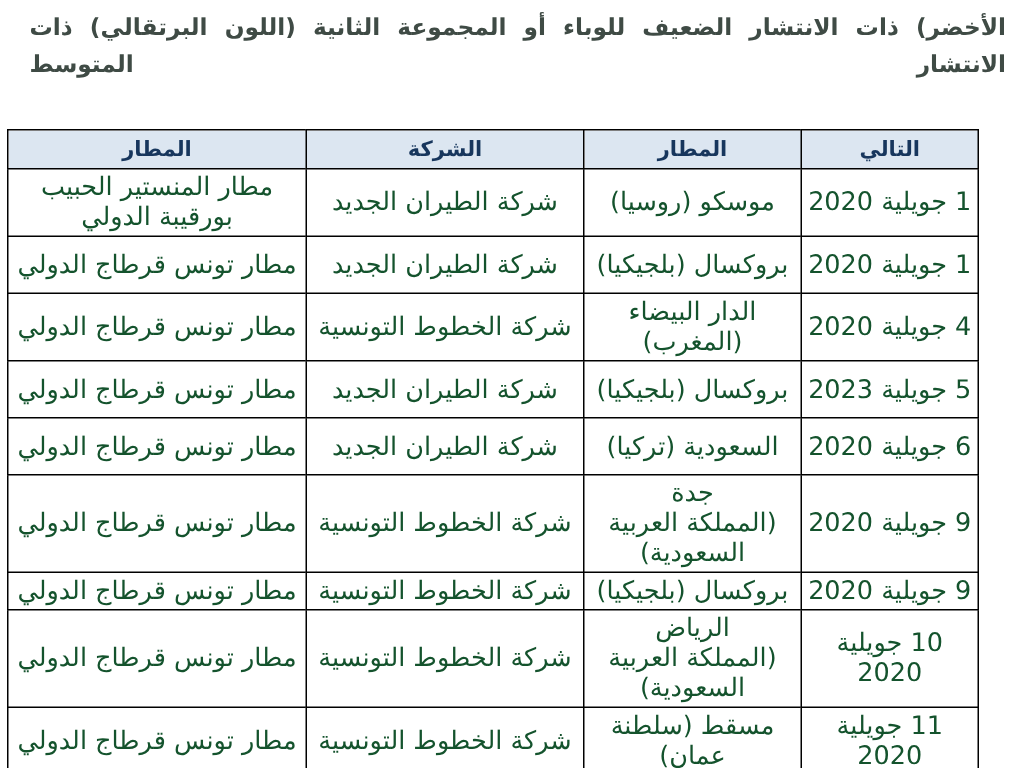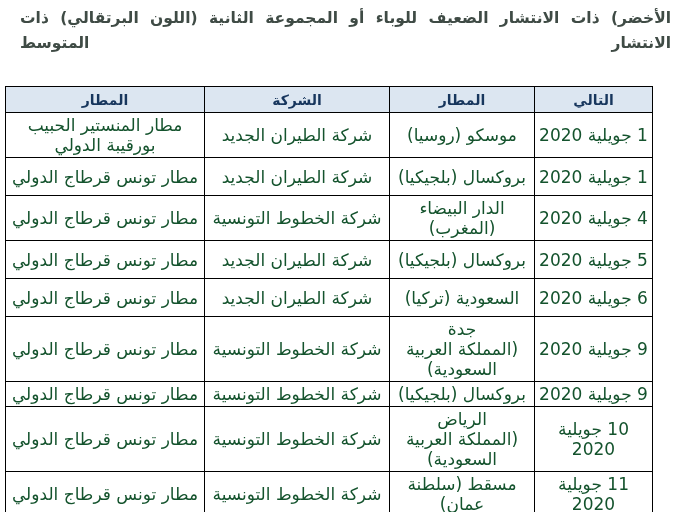--- a/index.html
+++ b/index.html
@@ -96,21 +96,21 @@
         <td>شركة الطيران الجديد</td>
         <td>مطار تونس قرطاج الدولي</td>
       </tr>
       <tr>
         <td>4 جويلية 2020</td>
         <td>الدار البيضاء (المغرب)</td>
         <td>شركة الخطوط التونسية</td>
         <td>مطار تونس قرطاج الدولي</td>
       </tr>
       <tr>
-        <td>5 جويلية 2020</td>
+        <td>5 جويلية 2023</td>
         <td>بروكسال (بلجيكيا)</td>
         <td>شركة الطيران الجديد</td>
         <td>مطار تونس قرطاج الدولي</td>
       </tr>
       <tr>
         <td>6 جويلية 2020</td>
         <td>السعودية (تركيا)</td>
         <td>شركة الطيران الجديد</td>
         <td>مطار تونس قرطاج الدولي</td>
       </tr>

